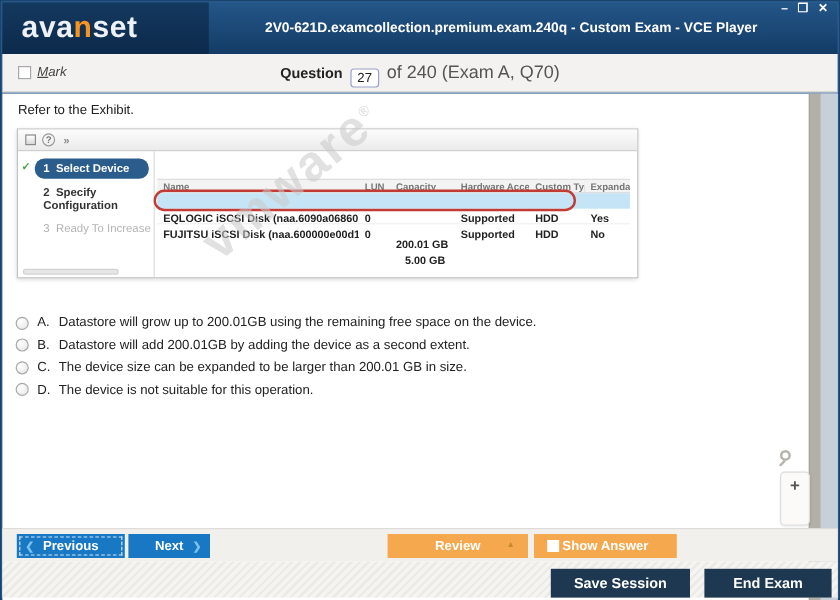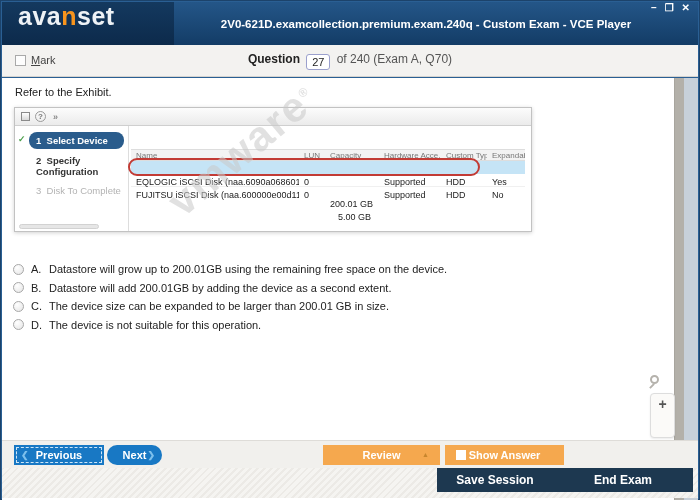--- a/index.html
+++ b/index.html
@@ -1,36 +1,36 @@
 <!DOCTYPE html>
 <html><head>
 <meta charset="utf-8">
 <style>
   html,body{margin:0;padding:0;background:#9aa4ad;}
   *{box-sizing:border-box;}
   .win{position:relative;width:700px;height:500px;background:#2a5f93;font-family:"Liberation Sans",sans-serif;overflow:hidden;box-shadow:inset 0 0 0 1px #1c436b;}
 
   
   .titlebar{position:absolute;left:2px;top:2px;width:696px;height:43px;background:linear-gradient(#245688,#133c66);}
-  .logo{position:absolute;left:0;top:0;width:172px;height:43px;background:linear-gradient(#14395f,#0c2a4b);display:flex;padding-left:16px;}
+  .logo{position:absolute;left:0;top:0;width:172px;height:43px;background:linear-gradient(#14395f,#0c2a4b);display:flex;align-items:center;padding-left:16px;}
   .logo .t{font-size:25px;font-weight:bold;color:#eef2f6;letter-spacing:.5px;}
   .logo .accent{color:#f7941d;}
   .title{position:absolute;left:172px;right:20px;top:0;height:43px;display:flex;align-items:center;justify-content:center;color:#fff;font-size:11.5px;font-weight:bold;white-space:nowrap;}
   .winctrls{position:absolute;top:0;right:8px;display:flex;gap:8px;color:#fff;font-size:10px;font-weight:bold;line-height:12px;}
   .winctrls span{cursor:default;}
 
   
   .qheader{position:absolute;left:2px;top:45px;width:696px;height:32px;background:#f3f2f0;border-bottom:1px solid #d5d3cf;}
-  .mark{position:absolute;left:13px;top:9px;display:flex;align-items:center;gap:5px;font-size:11px;color:#444;}
+  .mark{position:absolute;left:13px;top:9px;display:flex;align-items:center;gap:5px;font-size:11px;color:#444;font-style:italic;}
   .cb{width:11px;height:11px;border:1px solid #a9a9a9;background:#fdfdfd;display:inline-block;}
   .mark .u{text-decoration:underline;}
   .qcenter{position:absolute;left:0;right:0;top:7px;text-align:center;font-size:12px;color:#444;}
   .qlabel{font-weight:bold;color:#222;}
   .qnum{width:24px;height:16px;border:1px solid #9ba0cd;border-radius:3px;text-align:center;font-size:11px;color:#222;background:#fff;margin:0 3px;vertical-align:-3px;font-family:"Liberation Sans",sans-serif;}
-  .qmeta{color:#555;font-size:12px;margin-top:11px;}
+  .qmeta{color:#555;font-size:15px;margin-top:11px;}
 
   
   .content{position:absolute;left:2px;top:78px;width:696px;height:444px;background:#fff;}
   .rightstrip{position:absolute;right:0;top:0;bottom:0;width:14px;background:#c7d0d9;}
   .vscroll{position:absolute;right:14px;top:0;bottom:0;width:10px;background:#b3b0a9;border-left:1px solid #a8a59e;}
   .refer{position:absolute;left:13px;top:8px;font-size:11px;color:#222;}
 
   
   .exhibit{position:absolute;left:12px;top:29px;width:518px;height:125px;background:#fff;border:1px solid #c2c2c2;box-shadow:0 1px 4px rgba(0,0,0,.18);}
   .ex-titlebar{position:absolute;left:0;top:0;right:0;height:18px;background:linear-gradient(#fcfcfc,#ebebeb);border-bottom:1px solid #cfcfcf;display:flex;align-items:center;padding:0 6px;gap:5px;}
@@ -46,21 +46,21 @@
   .step.n2{color:#333;font-weight:bold;padding:2px 0 2px 21px;}
   .step.n3{color:#b3b3b3;padding:2px 0 2px 21px;}
   .hscroll{position:absolute;left:4px;bottom:2px;width:80px;height:5px;background:#e6e6e6;border:1px solid #d2d2d2;border-radius:3px;}
   .ex-main{position:relative;flex:1;padding:4px 6px 0 2px;}
   .filterbox{position:absolute;right:6px;top:4px;width:132px;height:15px;border:1px solid #b9b9b9;border-radius:8px;display:flex;align-items:center;padding:0 4px;background:#fff;}
   .searchglyph{width:6px;height:6px;border:1.5px solid #999;border-radius:50%;position:relative;flex:none;}
   .searchglyph::after{content:"";position:absolute;width:4px;height:1.5px;background:#999;transform:rotate(45deg);left:5px;top:6px;}
   .filterbox input{border:none;outline:none;flex:1;font-size:8.5px;color:#555;min-width:0;margin-left:4px;font-family:"Liberation Sans",sans-serif;background:transparent;}
   .caret{color:#666;font-size:7px;flex:none;}
   .dtable{position:absolute;left:2px;right:6px;top:23px;bottom:0;}
-  .trow{display:grid;grid-template-columns:168px 26px 54px 62px 46px 1fr;align-items:center;}
+  .trow{display:grid;grid-template-columns:168px 26px 54px 62px 46px 1fr;align-items:center;font-weight:bold;}
   .thead{background:#f3f3f3;border-top:1px solid #ddd;border-bottom:1px solid #ddd;height:12px;}
   .thead .tc{font-size:8px;color:#777;}
   .tc{padding-left:5px;overflow:hidden;white-space:nowrap;font-size:9px;color:#222;line-height:13px;}
   .tc.cap{text-align:right;padding-right:8px;margin-top:43px;}
   .r1{background:#c5e4f6;height:13px;}
   .r2{background:#fff;height:13px;border-bottom:1px solid #f0f0f0;}
   .red-oval{position:absolute;left:-3px;top:9px;width:352px;height:18px;border:2px solid #c23b35;border-radius:11px;pointer-events:none;}
   .watermark{position:absolute;left:138px;top:18px;font-size:42px;font-weight:bold;color:#c9c9c9;opacity:.55;transform:rotate(-40deg);letter-spacing:2px;pointer-events:none;}
   .watermark sup{font-size:12px;}
 
@@ -77,36 +77,36 @@
   .magicon .handle{position:absolute;left:1px;top:10px;width:6px;height:2px;background:#b5b2ac;transform:rotate(-45deg);}
   .zoompill{position:absolute;right:23px;top:315px;width:25px;height:45px;background:#fbfaf8;border:1px solid #ddd;border-radius:4px;box-shadow:0 1px 2px rgba(0,0,0,.08);}
   .zoompill .zb{display:block;width:100%;height:22px;text-align:center;font-size:14px;font-weight:bold;color:#555;line-height:21px;cursor:default;}
   .zoompill .sep{border-top:1px solid #e4e2de;margin:0 4px;}
 
   
   .btnrow{position:absolute;left:2px;top:440px;width:696px;height:28px;background:#f1f0ed;border-top:1px solid #dedcd8;}
   .btn{position:absolute;top:4px;height:20px;border:none;font-family:"Liberation Sans",sans-serif;font-size:11px;font-weight:bold;color:#fff;display:flex;align-items:center;justify-content:center;cursor:default;}
   .b-blue{background:#1878c4;}
   .b-prev{left:12px;width:90px;outline:1px dashed #cfe6f7;outline-offset:-3px;}
-  .b-next{left:105px;width:55px;border-radius:10px;}
+  .b-next{left:105px;width:68px;}
   .chev{color:#7dc0ec;font-size:9px;font-weight:bold;}
   .b-prev .chev{position:absolute;left:7px;}
   .b-next .chev{position:absolute;right:7px;}
   .b-orange{background:#f5a84e;}
   .b-review{left:321px;width:117px;}
   .sorttri{position:absolute;right:11px;top:6px;font-size:7px;color:#c8862d;}
   .b-showanswer{left:443px;width:119px;}
   .b-showlist{left:570px;width:123px;}
   .ocb{position:absolute;left:11px;top:5px;width:10px;height:10px;background:#fff;}
 
   
-  .bottombar{position:absolute;left:2px;top:468px;width:696px;height:30px;background:repeating-linear-gradient(135deg,#eceae6 0px,#eceae6 2px,#f5f4f1 2px,#f5f4f1 5px);display:flex;justify-content:flex-end;align-items:flex-start;padding-right:5px;}
+  .bottombar{position:absolute;left:2px;top:468px;width:696px;height:30px;background:repeating-linear-gradient(135deg,#eceae6 0px,#eceae6 2px,#f5f4f1 2px,#f5f4f1 5px);display:flex;justify-content:flex-end;align-items:flex-end;gap:12px;padding-right:5px;}
   .b-navy{position:static;height:24px;background:#1d3850;color:#fff;font-size:12px;font-weight:bold;border:none;font-family:"Liberation Sans",sans-serif;display:flex;align-items:center;justify-content:center;cursor:default;}
   .b-save{width:116px;}
-  .b-end{width:140px;}
+  .b-end{width:106px;}
 </style>
 </head>
 <body>
 
 <div class="win">
 
   <div class="titlebar">
     <div class="logo">
       <span class="t"><span>ava</span><span class="accent">n</span><span>set</span></span>
     </div>
@@ -141,21 +141,21 @@
         <span class="ex-help">?</span>
         <span class="ex-collapse">»</span>
       </div>
       <div class="ex-body">
         <div class="ex-steps">
           <div class="step">
             <span class="check">✓</span>
             <span class="pill"><span>1</span>&nbsp;&nbsp;<span>Select Device</span></span>
           </div>
           <div class="step n2"><span>2</span>&nbsp;&nbsp;<span>Specify Configuration</span></div>
-          <div class="step n3"><span>3</span>&nbsp;&nbsp;<span>Disk To Complete</span></div>
+          <div class="step n3"><span>3</span>&nbsp;&nbsp;<span>Ready To Increase</span></div>
           <div class="hscroll"></div>
         </div>
         <div class="ex-main">
           <div class="dtable">
             <div class="trow thead">
               <span class="tc">Name</span>
               <span class="tc">LUN</span>
               <span class="tc">Capacity</span>
               <span class="tc">Hardware Acce...</span>
               <span class="tc">Custom Type</span>

